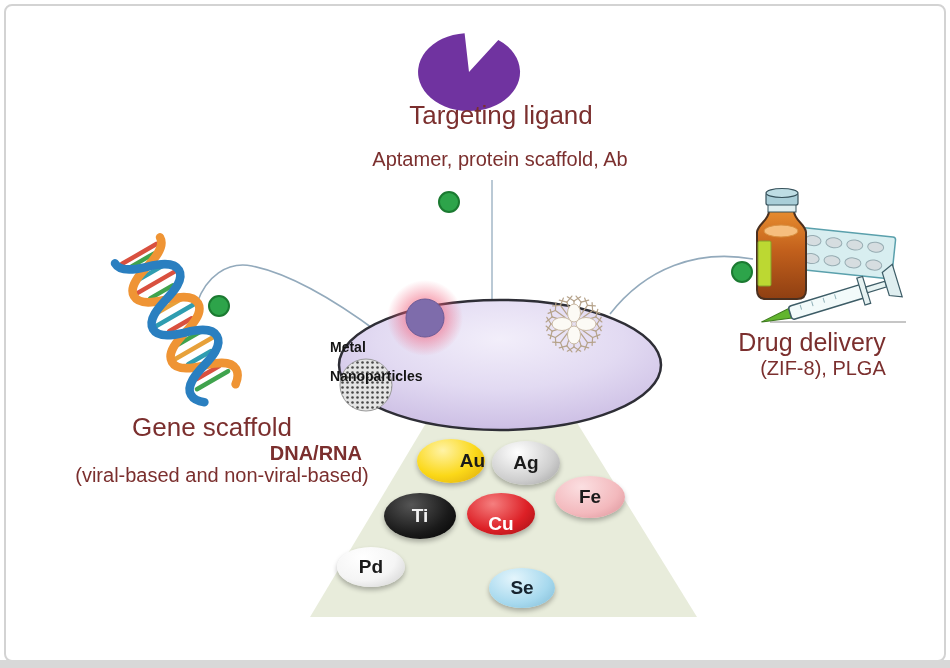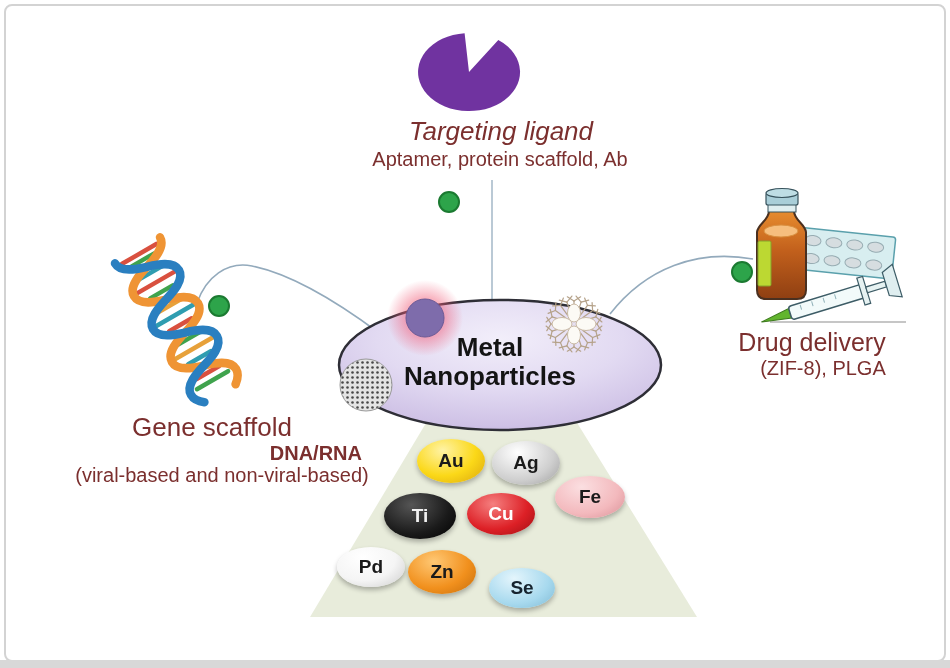--- a/index.html
+++ b/index.html
@@ -8,22 +8,22 @@
   .canvas{position:absolute;inset:0;}
   .frame{position:absolute;left:4px;top:4px;right:4px;bottom:6px;
          border:2px solid #d3d3d3;border-radius:8px;pointer-events:none;}
   .bottombar{position:absolute;left:0;right:0;bottom:0;height:8px;background:#d8d8d8;}
   svg.layer{position:absolute;left:0;top:0;}
   .txt{position:absolute;text-align:center;color:#7b2f2e;}
   .t-title{font-size:26px;line-height:30px;}
   .t-sub{font-size:20px;line-height:24px;}
   .t-sub-b{font-size:20px;line-height:24px;font-weight:bold;}
   .t-drug-title{font-size:25px;line-height:29px;}
-  .center-label{position:absolute;left:330px;top:333px;width:320px;text-align:center;
-    font-size:26px;line-height:29px;font-weight:bold;color:#141414;}
+  .center-label{position:absolute;left:330px;top:333px;width:320px;
+    font-size:14px;line-height:29px;font-weight:bold;color:#141414;}
   .pill{position:absolute;border-radius:50%;display:flex;align-items:center;justify-content:center;
         font-weight:bold;font-size:19px;color:#1a1a1a;
         box-shadow:0 3px 5px rgba(0,0,0,0.28);}
   .pill-au{background:radial-gradient(ellipse at 38% 26%,#fff3a6 0%,#fbd818 55%,#d9a50e 100%);}
   .pill-ag{background:radial-gradient(ellipse at 38% 26%,#ffffff 0%,#cfcfcf 60%,#9e9e9e 100%);}
   .pill-fe{background:radial-gradient(ellipse at 38% 26%,#fbdfe1 0%,#f3b9bd 60%,#d98f96 100%);}
   .pill-ti{background:radial-gradient(ellipse at 38% 26%,#555555 0%,#1a1a1a 60%,#000000 100%);color:#f2f2f2;}
   .pill-cu{background:radial-gradient(ellipse at 38% 26%,#f57f7f 0%,#dd2026 58%,#9d0f14 100%);color:#ffffff;}
   .pill-pd{background:radial-gradient(ellipse at 38% 26%,#ffffff 0%,#f5f5f5 55%,#cccccc 100%);}
   .pill-zn{background:radial-gradient(ellipse at 38% 26%,#ffc874 0%,#f1901d 58%,#c46c0b 100%);}
@@ -208,46 +208,43 @@
         <line x1="812" y1="296" x2="812" y2="301" stroke="#8fb0b8" stroke-width="1"></line>
         <line x1="824" y1="296" x2="824" y2="301" stroke="#8fb0b8" stroke-width="1"></line>
         <line x1="836" y1="296" x2="836" y2="301" stroke="#8fb0b8" stroke-width="1"></line>
         <rect x="862" y="287" width="6" height="28" fill="#e6f2f2" stroke="#3d5c66" stroke-width="1.2"></rect>
         <rect x="868" y="298" width="20" height="6" fill="#e6f2f2" stroke="#3d5c66" stroke-width="1.2"></rect>
         <path d="M 888 289 L 900 284 L 900 318 L 888 313 Z" fill="#dfeef0" stroke="#3d5c66" stroke-width="1.2"></path>
       </g>
     </g>
   </svg>
 
-  <div class="pill pill-au" style="left:417px;top:439px;width:68px;height:44px;">
+  <div class="pill pill-au" style="left:417px;top:439px;width:68px;height:44px;justify-content:flex-end;">
       <span>Au</span>
     </div>
   <div class="pill pill-ag" style="left:492px;top:441px;width:68px;height:44px;">
       <span>Ag</span>
     </div>
   <div class="pill pill-fe" style="left:555px;top:476px;width:70px;height:42px;">
       <span>Fe</span>
     </div>
   <div class="pill pill-ti" style="left:384px;top:493px;width:72px;height:46px;">
       <span>Ti</span>
     </div>
-  <div class="pill pill-cu" style="left:467px;top:493px;width:68px;height:42px;">
+  <div class="pill pill-cu" style="left:467px;top:493px;width:68px;height:42px;align-items:flex-end;">
       <span>Cu</span>
     </div>
   <div class="pill pill-pd" style="left:337px;top:547px;width:68px;height:40px;">
       <span>Pd</span>
     </div>
-  <div class="pill pill-zn" style="left:408px;top:550px;width:68px;height:44px;">
-      <span>Zn</span>
-    </div>
   <div class="pill pill-se" style="left:489px;top:568px;width:66px;height:40px;">
       <span>Se</span>
     </div>
 
-  <div class="txt t-title" style="left:351px;top:116px;width:300px;font-style:italic;">Targeting ligand</div>
+  <div class="txt t-title" style="left:351px;top:100px;width:300px;">Targeting ligand</div>
   <div class="txt t-sub" style="left:350px;top:147px;width:300px;">Aptamer, protein scaffold, Ab</div>
 
   <div class="center-label">
     <div>Metal</div>
     <div>Nanoparticles</div>
   </div>
 
   <div class="txt t-title" style="left:62px;top:412px;width:300px;">Gene scaffold</div>
   <div class="txt t-sub-b" style="left:62px;top:441px;width:300px;text-align:right;">DNA/RNA</div>
   <div class="txt t-sub" style="left:22px;top:454px;width:400px;margin-top:9px;">(viral-based and non-viral-based)</div>

